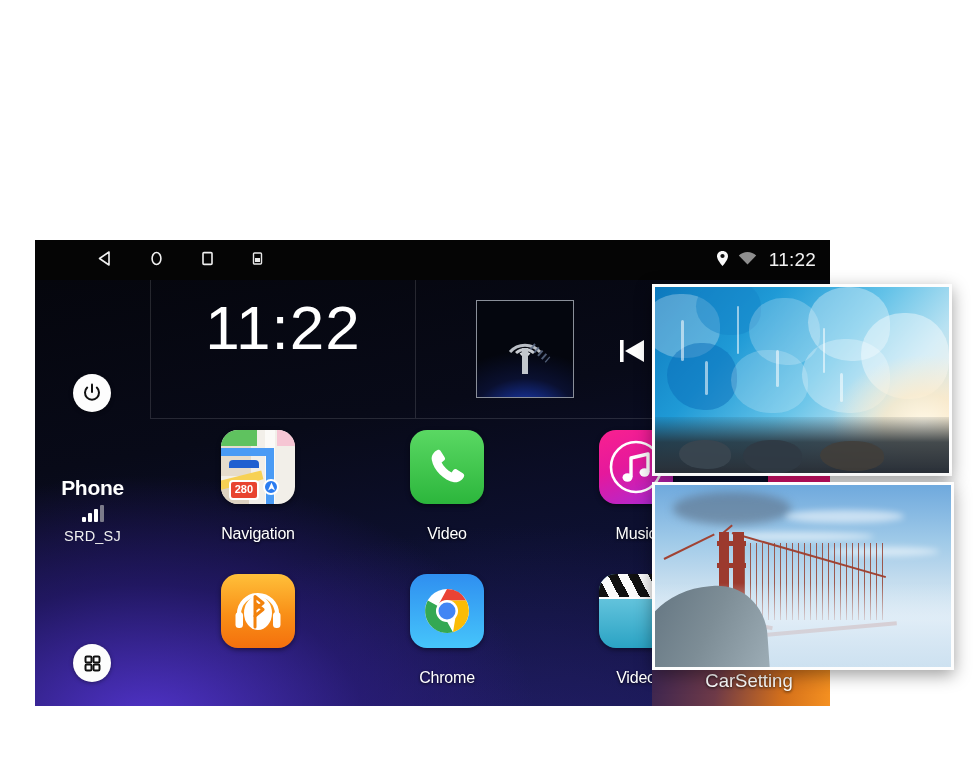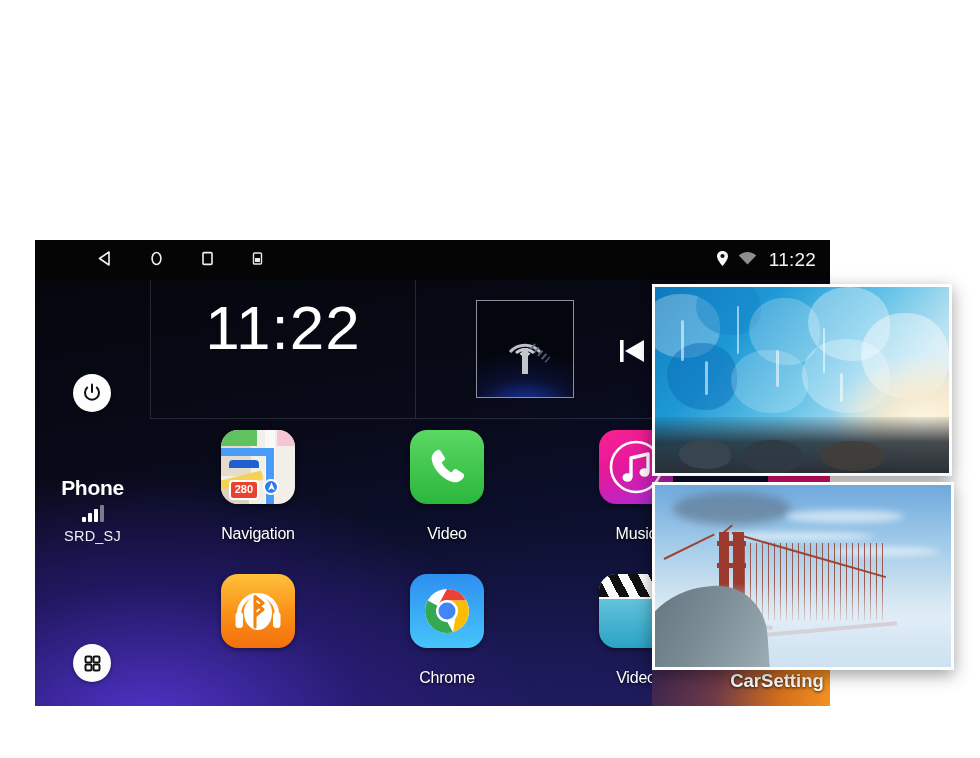--- a/index.html
+++ b/index.html
@@ -424,22 +424,22 @@
               <line x1="44" y1="32" x2="47" y2="25" stroke="#f5167e" stroke-width="2.4" stroke-linecap="round"></line>
             </svg>
           </div>
           <div class="app-label"></div>
         </div>
 
       </div>
 
       <div style="position:absolute; left:617px; top:368px; width:178px; height:58px;
                   background:linear-gradient(100deg,#3a2450 0%,#6e3a48 38%,#d4701b 74%,#f59121 100%);"></div>
-      <div style="position:absolute; left:653px; top:390px; width:178px; text-align:center;
-                  color:#ffffff; font-size:18.5px; text-shadow:0 1px 3px rgba(0,0,0,0.8);font-weight:bold;">CarSetting</div>
+      <div style="position:absolute; left:625px; top:390px; width:178px; text-align:center;
+                  color:#ffffff; font-size:18.5px; text-shadow:0 1px 3px rgba(0,0,0,0.8);">CarSetting</div>
 
     </div>
   </div>
 
   <div class="wp wp1">
     <div class="ice">
       <span class="lob" style="left:-4%; top:4%;  width:26%; height:34%; background:rgba(255,255,255,0.28);"></span>
       <span class="lob" style="left:14%; top:-4%; width:22%; height:30%; background:rgba(20,130,200,0.45);"></span>
       <span class="lob" style="left:32%; top:6%;  width:24%; height:36%; background:rgba(255,255,255,0.22);"></span>
       <span class="lob" style="left:52%; top:0%;  width:28%; height:40%; background:rgba(255,255,255,0.34);"></span>

